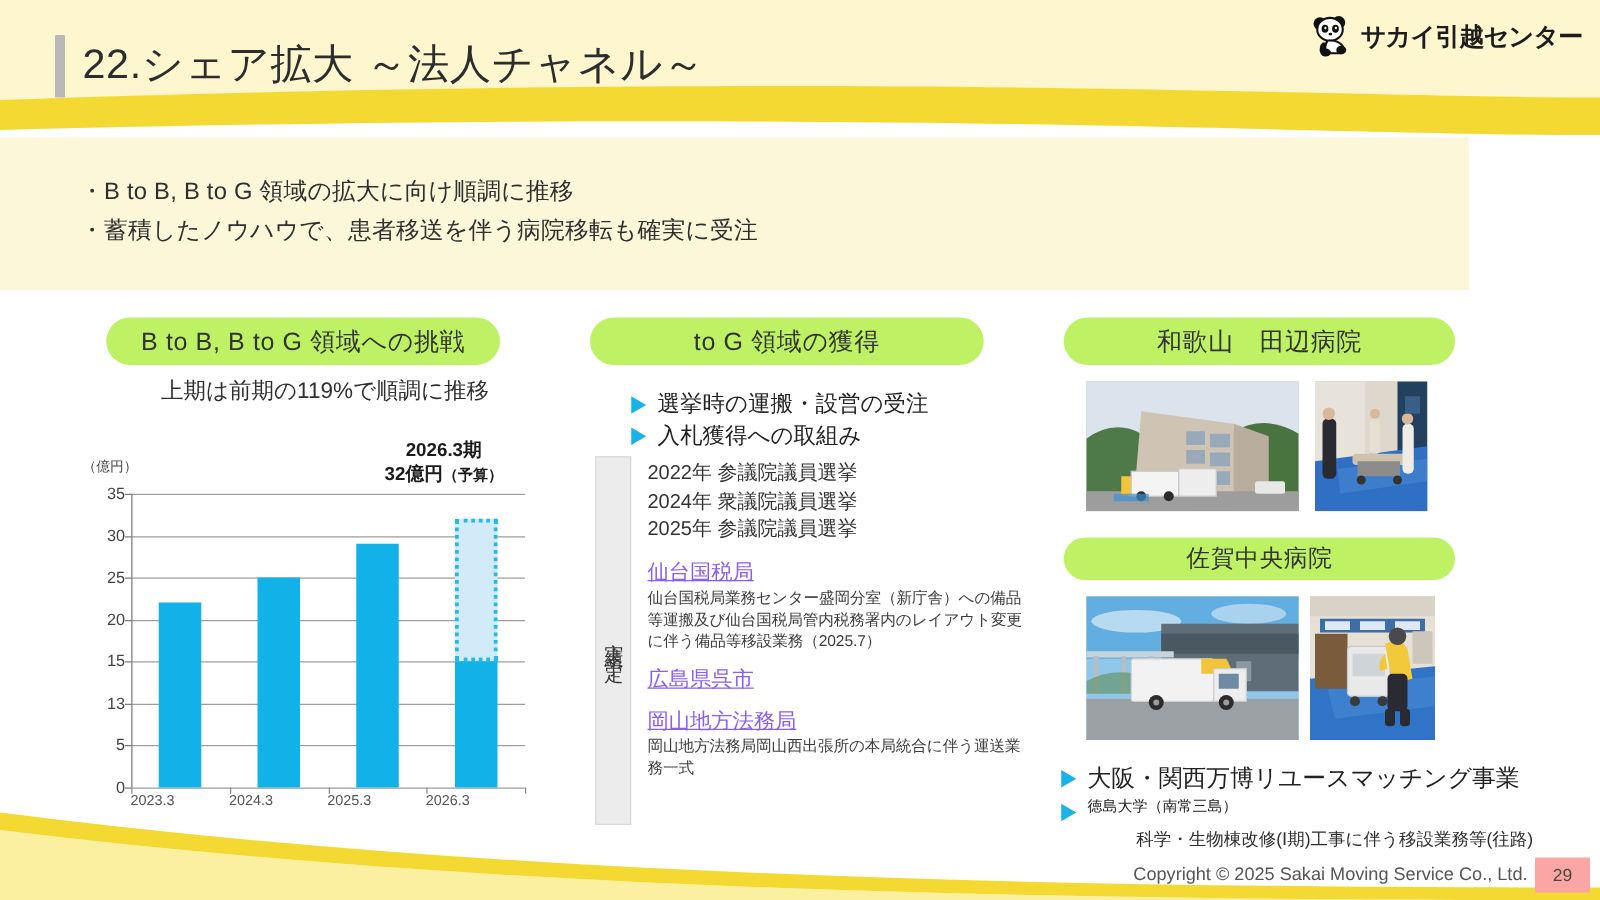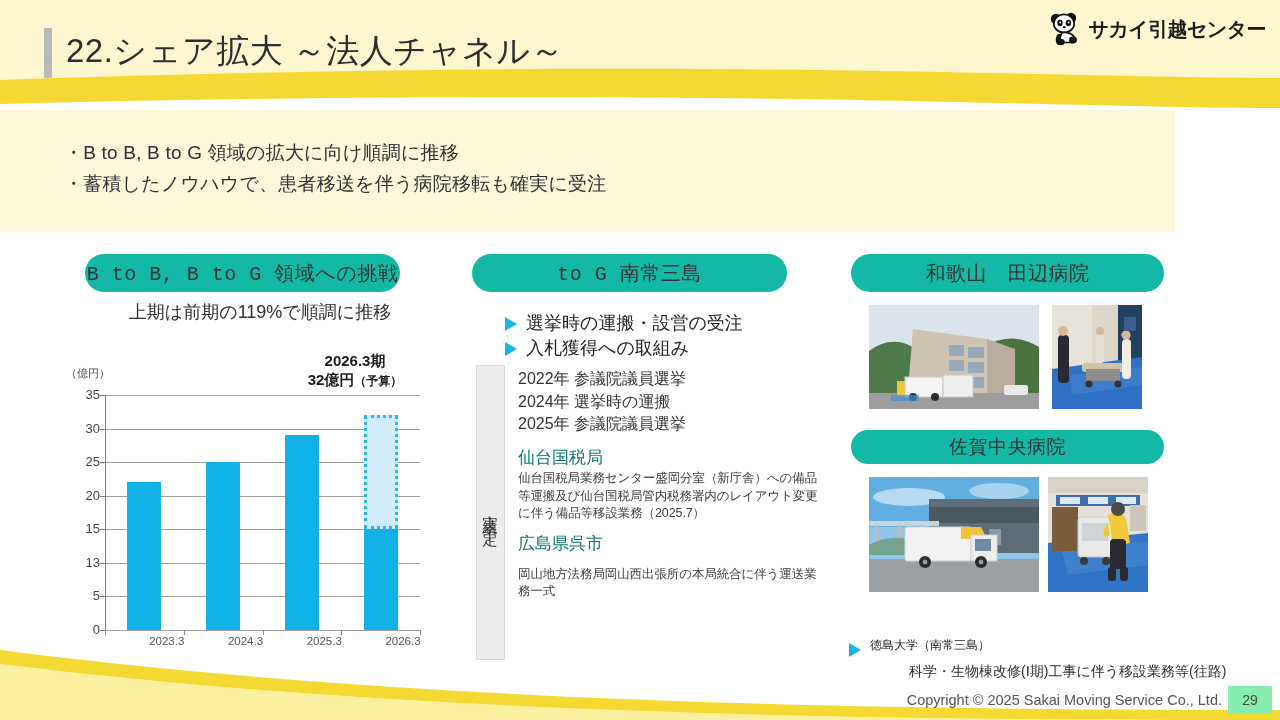--- a/index.html
+++ b/index.html
@@ -24,74 +24,74 @@
   #logo{position:absolute;right:14px;top:11px;display:flex;align-items:center;gap:7px;}
   #logo-text{font-size:20px;font-weight:700;color:#1c1c1c;letter-spacing:-.6px;white-space:nowrap;}
 
   
   #summary-band{position:absolute;left:0;top:110px;width:1175px;height:122px;background:#fbf7d8;}
   .summary-line{position:absolute;left:64px;font-size:19px;color:#2f2f2f;white-space:nowrap;letter-spacing:.2px;}
   #summary-line-0{top:140px;}
   #summary-line-1{top:171px;}
 
   
-  .pill{position:absolute;background:#14b8a6;border-radius:22px;display:flex;align-items:center;justify-content:center;
-        font-size:20px;color:#333;letter-spacing:.5px;white-space:nowrap;font-family:Liberation Mono, monospace;}
+  .pill{position:absolute;background:#bef264;border-radius:22px;display:flex;align-items:center;justify-content:center;
+        font-size:20px;color:#333;letter-spacing:.5px;white-space:nowrap;}
   #pill-left{left:85px;top:254px;width:315px;height:38px;}
   #pill-mid{left:472px;top:254px;width:315px;height:38px;}
   #pill-right-1{left:851px;top:254px;width:313px;height:38px;}
   #pill-right-2{left:851px;top:430px;width:313px;height:34px;font-size:19px;}
 
   
   #chart-wrap{position:absolute;left:60px;top:300px;width:400px;height:350px;}
   #chart-caption{position:absolute;left:0;top:0;width:400px;text-align:center;font-size:18px;color:#2f2f2f;}
   #chart-unit{position:absolute;left:6px;top:66px;font-size:11px;color:#444;}
   #chart-annot{position:absolute;left:195px;top:52px;width:200px;text-align:center;font-size:15px;font-weight:700;color:#1b1b1b;line-height:1.25;}
   #chart-annot .small{font-size:12px;font-weight:700;}
   #plot{position:absolute;left:45px;top:95px;width:315px;height:235px;}
   .gridline{position:absolute;left:0;width:315px;height:1px;background:#9e9e9e;}
   .axis-y{position:absolute;left:0;top:0;width:1px;height:235px;background:#7d7d7d;}
   .ytick{position:absolute;right:320px;width:28px;text-align:right;font-size:13px;color:#444;transform:translateY(-8px);}
   .ytickmark{position:absolute;left:-5px;width:5px;height:1px;background:#7d7d7d;}
   .bar{position:absolute;width:34px;background:#12b2e8;}
   .bar-proj-fill{position:absolute;width:34px;background:#d2ebf8;border:3px dotted #28b8ec;box-sizing:border-box;}
-  .xtick{position:absolute;top:240px;width:80px;text-align:right;font-size:11.5px;color:#555;}
+  .xtick{position:absolute;top:240px;width:80px;text-align:left;font-size:11.5px;color:#555;}
   .xtickmark{position:absolute;top:235px;width:1px;height:5px;background:#8a8a8a;}
 
   
   .tri-row{position:absolute;display:flex;align-items:flex-start;gap:9px;font-size:18px;color:#222;white-space:nowrap;}
   .tri{width:0;height:0;border-left:12px solid #1ab3e8;border-top:7.5px solid transparent;border-bottom:7.5px solid transparent;margin-top:6px;flex:none;}
   #mid-bullet-0{left:505px;top:311px;}
   #mid-bullet-1{left:505px;top:336px;}
 
   #vbar{position:absolute;left:476px;top:365px;width:29px;height:295px;background:#ececec;border:1px solid #d9d9d9;box-sizing:border-box;
         display:flex;align-items:center;justify-content:center;}
   #vbar-label{writing-mode:vertical-rl;font-size:15px;color:#333;letter-spacing:4px;line-height:1;}
 
   #mid-list{position:absolute;left:518px;top:368px;width:300px;}
   .elec-item{font-size:16px;color:#333;line-height:1.42;white-space:nowrap;}
   .org-block{margin-top:11px;}
-  .org-name{font-size:17px;color:#0f766e;line-height:1.3;white-space:nowrap;}
+  .org-name{font-size:17px;color:#8b5cf6;line-height:1.3;white-space:nowrap;text-decoration:underline;}
   .org-desc{font-size:12.5px;color:#3c3c3c;line-height:1.38;margin-top:1px;letter-spacing:-.1px;}
 
   
   .photo{position:absolute;overflow:hidden;background:#ccc;}
   #ph-1{left:869px;top:305px;width:170px;height:104px;}
   #ph-2{left:1052px;top:305px;width:90px;height:104px;}
   #ph-3{left:869px;top:477px;width:170px;height:115px;}
   #ph-4{left:1048px;top:477px;width:100px;height:115px;}
   .photo svg{display:block;width:100%;height:100%;}
 
   #right-bullet-0{left:849px;top:610px;font-size:19px;}
   #right-bullet-1{left:849px;top:637px;font-size:12px;}
   #right-sub{position:absolute;left:881px;top:663px;font-size:14px;color:#2e2e2e;white-space:nowrap;margin-left:28px;}
 
   
   #copyright{position:absolute;right:58px;bottom:12px;font-size:14.5px;color:#555;white-space:nowrap;}
-  #page-number{position:absolute;right:8px;bottom:6px;width:44px;height:28px;background:#86efac;display:flex;align-items:center;justify-content:center;font-size:14px;color:#4a4a3a;}
+  #page-number{position:absolute;right:8px;bottom:6px;width:44px;height:28px;background:#fca5a5;display:flex;align-items:center;justify-content:center;font-size:14px;color:#4a4a3a;}
 </style>
 </head>
 <body>
 
 <div id="slide">
 
   <svg class="deco" id="deco-top" viewBox="0 0 1280 108" preserveAspectRatio="none">
     <path d="M0,0 H1280 V108 C1050,108 700,86 0,104 Z" fill="#fdf6cf"></path>
     <path d="M0,104 C700,86 1050,108 1280,108 V78 C1050,78 700,56 0,80 Z" fill="#f5d933"></path>
   </svg>
@@ -173,47 +173,48 @@
         <div class="xtick" style="left: 156.875px;">2025.3</div>
         <div class="xtickmark" style="left: 157.5px;"></div>
         <div class="bar-proj-fill" style="left: 258.625px; top: 20.1429px; height: 114.143px;"></div>
         <div class="bar" style="left: 258.625px; top: 134.286px; height: 100.714px;"></div>
         <div class="xtick" style="left: 235.625px;">2026.3</div>
         <div class="xtickmark" style="left: 236.25px;"></div>
         <div class="xtickmark" style="left: 315px;"></div>
       </div>
   </div>
 
-  <div class="pill" id="pill-mid">to G 南常三島</div>
+  <div class="pill" id="pill-mid">to G 領域の獲得</div>
 
   <div class="tri-row" id="mid-bullet-0">
     <span class="tri"></span>
     <span>選挙時の運搬・設営の受注</span>
   </div>
   <div class="tri-row" id="mid-bullet-1">
     <span class="tri"></span>
     <span>入札獲得への取組み</span>
   </div>
 
   <div id="vbar">
     <span id="vbar-label">実績・予定</span>
   </div>
 
   <div id="mid-list">
       <div class="elec-item">2022年 参議院議員選挙</div>
-      <div class="elec-item">2024年 選挙時の運搬</div>
+      <div class="elec-item">2024年 衆議院議員選挙</div>
       <div class="elec-item">2025年 参議院議員選挙</div>
       <div class="org-block">
         <div class="org-name">仙台国税局</div>
         <div class="org-desc">仙台国税局業務センター盛岡分室（新庁舎）への備品等運搬及び仙台国税局管内税務署内のレイアウト変更に伴う備品等移設業務（2025.7）</div>
       </div>
       <div class="org-block">
         <div class="org-name">広島県呉市</div>
       </div>
       <div class="org-block">
+        <div class="org-name">岡山地方法務局</div>
         <div class="org-desc">岡山地方法務局岡山西出張所の本局統合に伴う運送業務一式</div>
       </div>
     </div>
 
   <div class="pill" id="pill-right-1">和歌山　田辺病院</div>
 
   <div class="photo" id="ph-1">
     <svg viewBox="0 0 170 104" preserveAspectRatio="none">
       <rect width="170" height="104" fill="#cfd9e2"></rect>
       <rect width="170" height="52" fill="#dbe4ec"></rect>
@@ -314,20 +315,24 @@
       <path d="M60,38 q12,-6 18,4 l4,24 -16,4 z" fill="#f2c93a"></path>
       <rect x="62" y="62" width="16" height="30" rx="4" fill="#2a2a33"></rect>
       <rect x="60" y="90" width="8" height="14" rx="3" fill="#2a2a33"></rect>
       <rect x="72" y="90" width="8" height="14" rx="3" fill="#2a2a33"></rect>
       <circle cx="70" cy="32" r="7" fill="#4a4a4a"></circle>
       <path d="M60,46 q-6,6 -4,14 l6,-2 z" fill="#f2c93a"></path>
       <rect x="82" y="28" width="16" height="26" fill="#cdc6ba"></rect>
     </svg>
   </div>
 
+  <div class="tri-row" id="right-bullet-0">
+    <span class="tri"></span>
+    <span>大阪・関西万博リユースマッチング事業</span>
+  </div>
   <div class="tri-row" id="right-bullet-1">
     <span class="tri"></span>
     <span>徳島大学（南常三島）</span>
   </div>
   <div id="right-sub">科学・生物棟改修(Ⅰ期)工事に伴う移設業務等(往路)</div>
 
   <div id="copyright">Copyright © 2025 Sakai Moving Service Co., Ltd.</div>
   <div id="page-number">29</div>
 
 </div>

